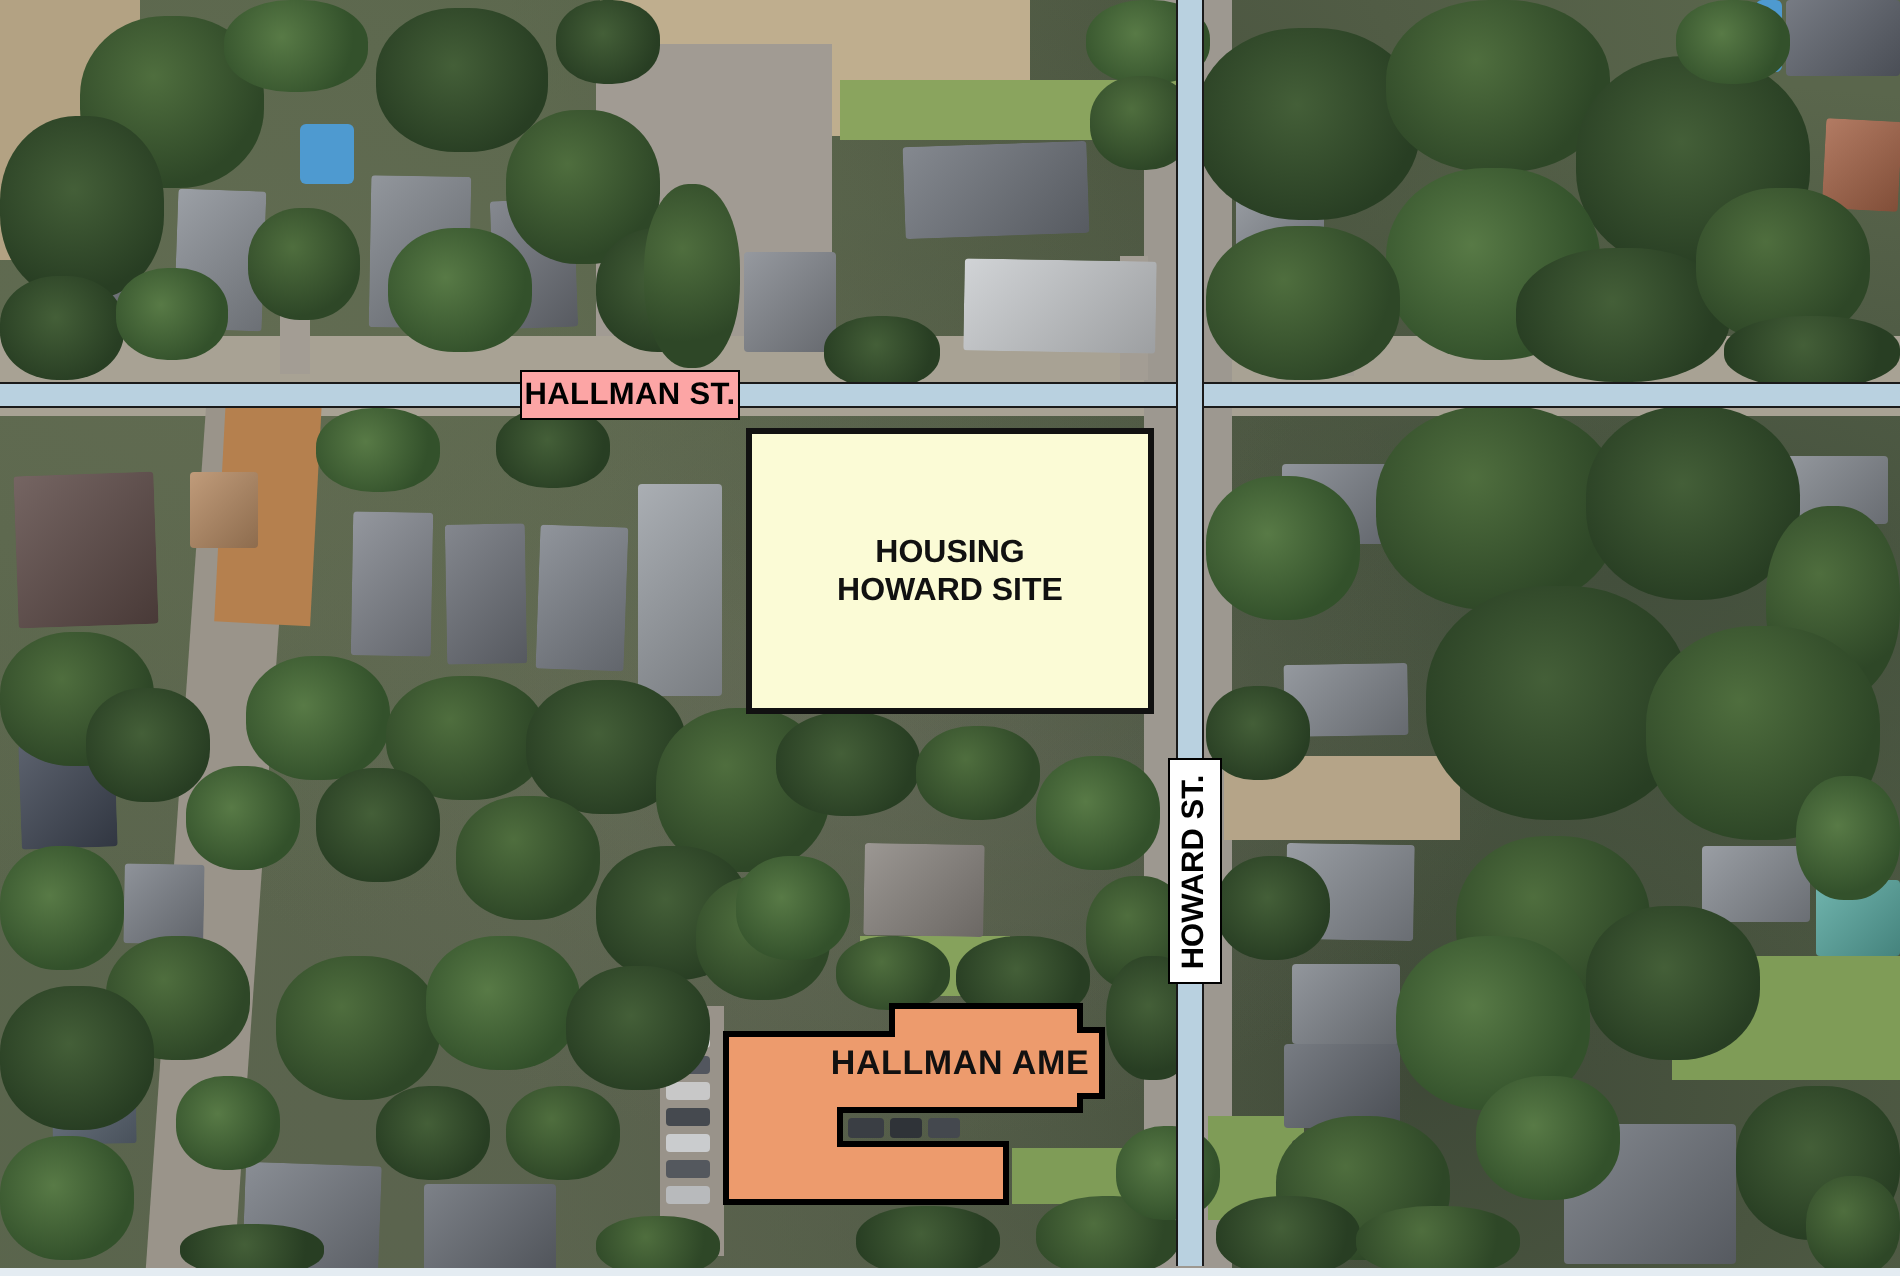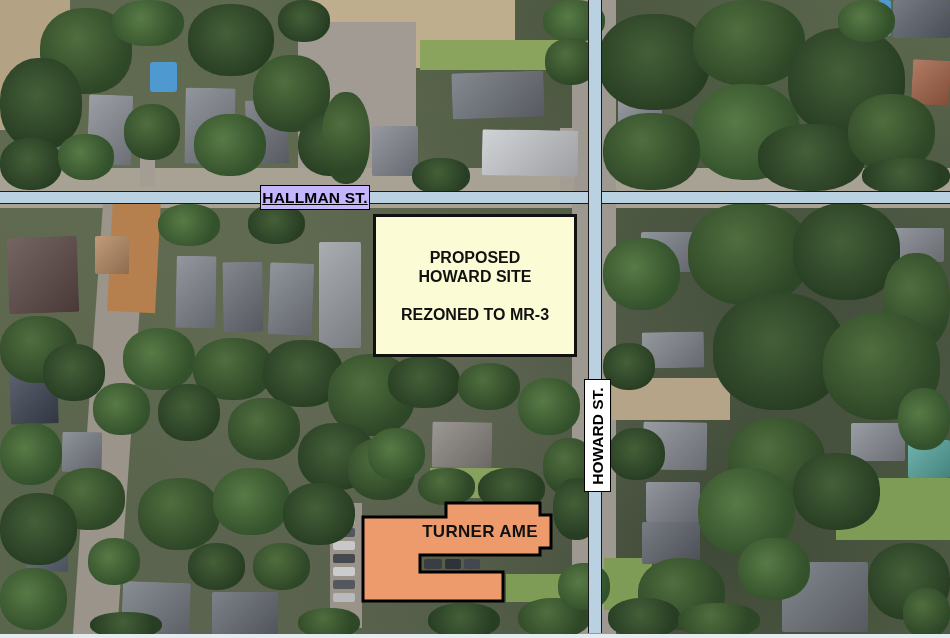--- a/index.html
+++ b/index.html
@@ -183,33 +183,32 @@
       <div class="tree t2" style="position: absolute; left: 738px; top: 538px; width: 72px; height: 62px;"></div>
       <div class="tree t1" style="position: absolute; left: 608px; top: 598px; width: 72px; height: 40px;"></div>
       <div class="tree t0" style="position: absolute; left: 678px; top: 603px; width: 82px; height: 35px;"></div>
       <div class="tree t2" style="position: absolute; left: 898px; top: 388px; width: 52px; height: 62px;"></div>
       <div class="tree t1" style="position: absolute; left: 603px; top: 343px; width: 52px; height: 47px;"></div>
     </div>
 
   <div class="band h" style="background-color: rgb(185, 209, 224);"></div>
   <div class="band v" style="background-color: rgb(185, 209, 224);"></div>
 
-  <div class="street-label hallman" style="background-color: #c4b5fd; text-decoration: underline;">
+  <div class="street-label hallman" style="background-color: #fca5a5;">
     <span>HALLMAN ST.</span>
   </div>
 
   <div class="street-label howard" style="background-color: rgb(255, 255, 255);">
     <span class="rot">HOWARD ST.</span>
   </div>
 
   <div class="site-box" style="background-color: rgb(251, 251, 214);">
-    <div>PROPOSED</div>
+    <div>HOUSING</div>
     <div>HOWARD SITE</div>
-    <div class="l3">REZONED TO MR-3</div>
   </div>
 
   <svg class="turner-svg" width="200" height="110" viewBox="0 0 200 110">
     <polygon id="turner-poly" points="3,19 86,19 86,5 180,5 180,17 191,17 191,50 180,50 180,57 60,57 60,74 143,74 143,103 3,103" fill="#ed9b6d" stroke="#000" stroke-width="3" stroke-linejoin="miter"></polygon>
   </svg>
-  <div class="turner-label">TURNER AME</div>
+  <div class="turner-label">HALLMAN AME</div>
 
   <div class="bottom-strip"></div>
 </div>
 
 </body></html>

